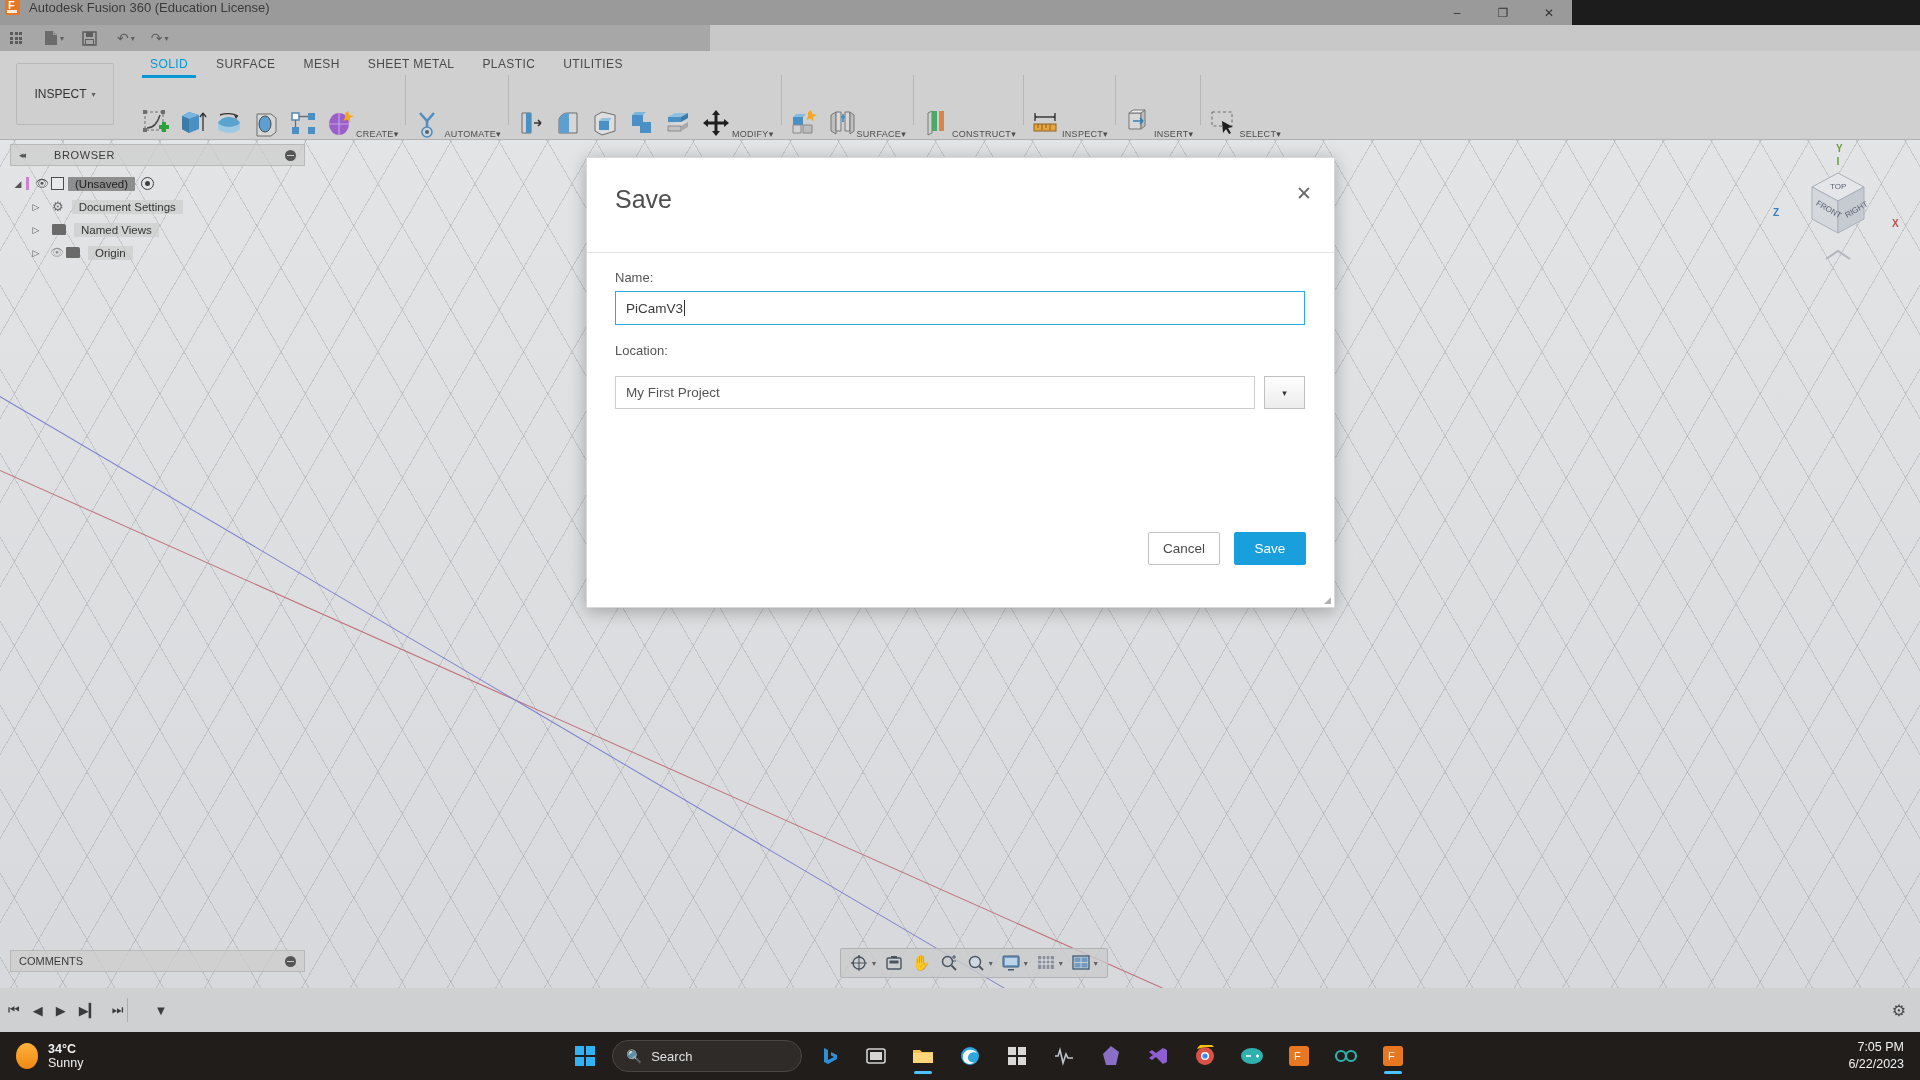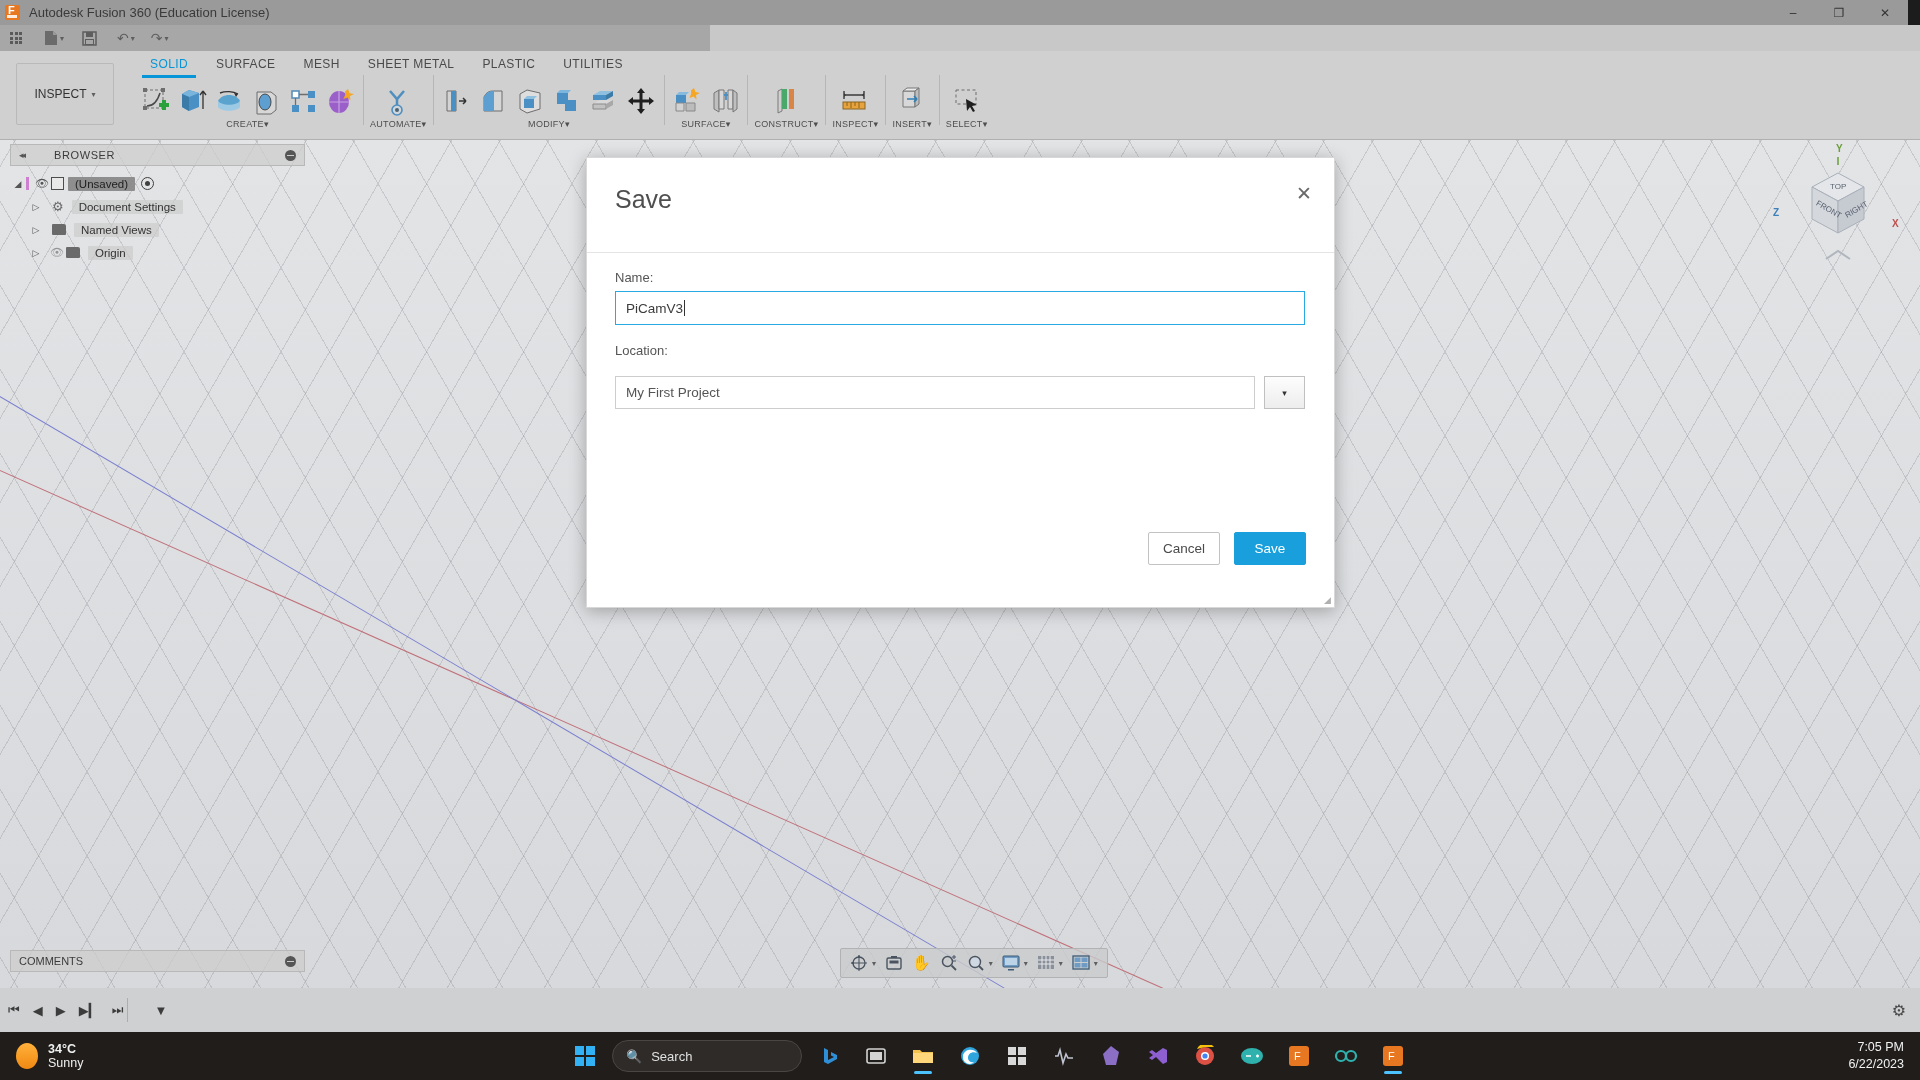--- a/index.html
+++ b/index.html
@@ -6,22 +6,22 @@
   html, body {
     width: 1920px; height: 1080px;
     overflow: hidden;
     font-family: "Liberation Sans", sans-serif;
     background: #1c1c1c;
   }
   #app { position: relative; width: 1920px; height: 1080px; }
 
   
   .titlebar {
-    position: absolute; top: 0; left: 0; width: 1908px; height: 25px;
-    background: #9a9a9a; display: flex; align-items: center;
+    position: absolute; top: 0; left: 0; width: 1572px; height: 25px;
+    background: #9a9a9a; display: flex; align-items: flex-start;
   }
   .app-logo {
     width: 15px; height: 15px; margin-left: 5px; background: #e87722;
     border-radius: 2px; position: relative; flex: none;
   }
   .app-logo::after {
     content: "F"; position: absolute; left: 3px; top: -1px;
     font-size: 11px; font-weight: bold; color: #fff;
   }
   .app-logo::before {
@@ -81,21 +81,21 @@
   .rtab {
     font-size: 12px; color: #4a4a4a; padding: 4px 14px 5px; letter-spacing: .4px;
     position: relative; white-space: nowrap;
   }
   .rtab.active { color: #0696d7; }
   .rtab.active::after {
     content: ""; position: absolute; left: 6px; right: 6px; bottom: -2px;
     height: 3px; background: #0696d7;
   }
   .groups { position: absolute; left: 132px; top: 22px; display: flex; height: 66px; }
-  .grp { display: flex; flex-direction: column; align-items: center; padding: 0 7px; position: relative; }
+  .grp { display: flex; flex-direction: row; align-items: flex-end; padding: 0 7px; position: relative; }
   .grp + .grp::before {
     content: ""; position: absolute; left: 0; top: 2px; bottom: 14px; width: 1px; background: #b6b6b6;
   }
   .grp-icons { display: flex; align-items: flex-end; gap: 5px; height: 44px; padding-top: 2px; }
   .grp-label { font-size: 9px; color: #4d4d4d; letter-spacing: .3px; margin-top: 2px; white-space: nowrap; }
   .ico { width: 32px; height: 32px; position: relative; }
 
   
   .canvas {
     position: absolute; top: 140px; left: 0; width: 1920px; height: 902px;

